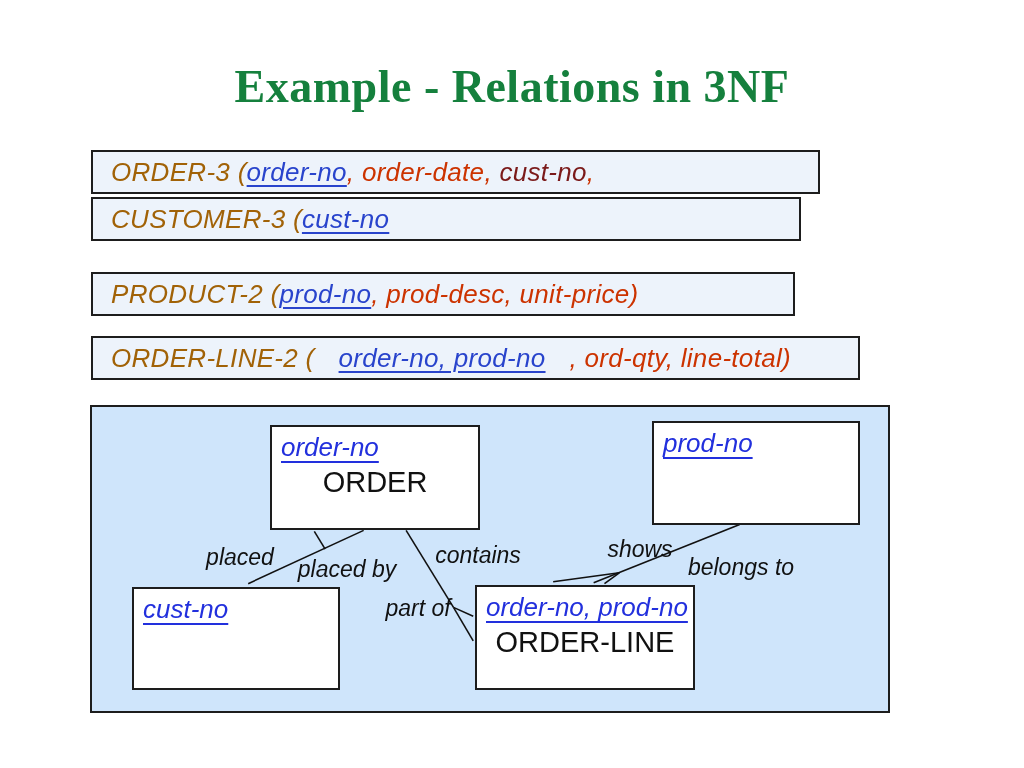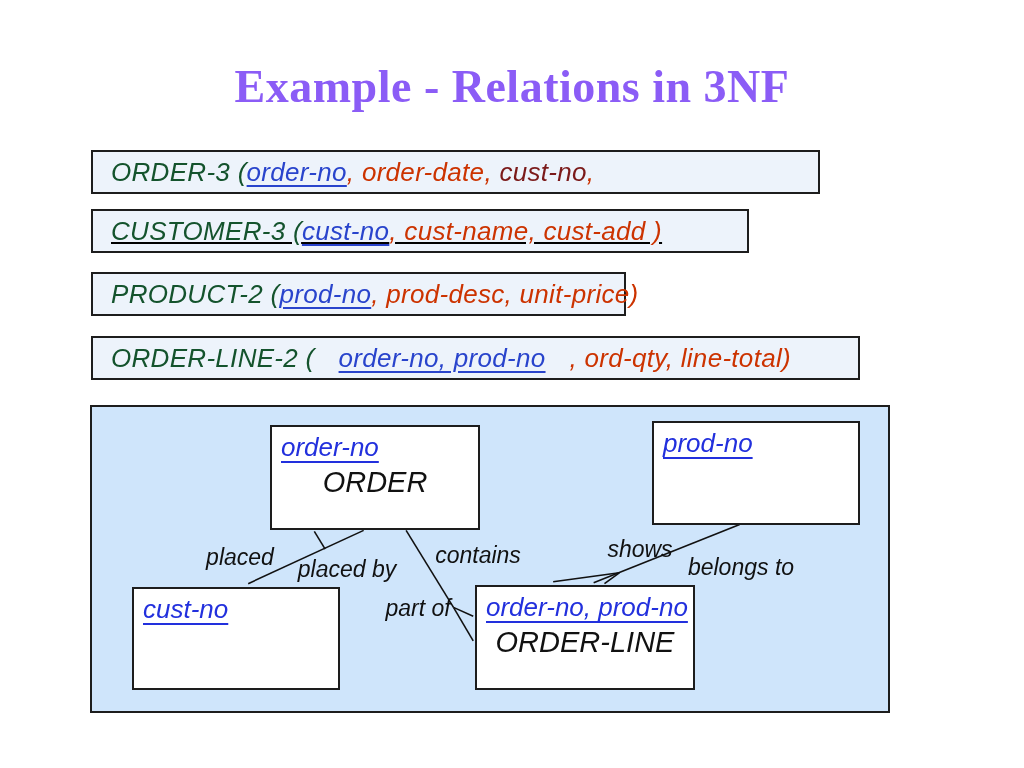--- a/index.html
+++ b/index.html
@@ -4,33 +4,33 @@
 <style>
   html,body{margin:0;padding:0;}
   body{
     width:1024px;height:768px;position:relative;overflow:hidden;
     background:#ffffff;
     font-family:"Liberation Sans", sans-serif;
   }
   .slide-title{
     position:absolute;left:0;top:60px;width:1024px;text-align:center;
     font-family:"Liberation Serif", serif;font-weight:bold;
-    font-size:46px;color:#8b5cf6;letter-spacing:0.5px;
+    font-size:46px;color:#15803d;letter-spacing:0.5px;
   }
   .rel-row{
     position:absolute;left:91px;height:44px;box-sizing:border-box;
     background:#edf3fb;border:2px solid #1d1d1d;
     display:flex;align-items:center;padding-left:18px;
     font-style:italic;font-size:26px;white-space:pre;letter-spacing:0.3px;
   }
   #rel-row-0{top:150px;width:729px;}
-  #rel-row-1{top:209px;width:658px;text-decoration:underline;}
-  #rel-row-2{top:272px;width:535px;}
+  #rel-row-1{top:197px;width:710px;}
+  #rel-row-2{top:272px;width:704px;}
   #rel-row-3{top:336px;width:769px;gap:24px;}
-  .seg-name{color:#14532d;text-align:right;}
+  .seg-name{color:#a16207;text-align:right;}
   .seg-key{color:#2944cc;text-decoration:underline;text-decoration-thickness:2px;text-underline-offset:4px;}
   .seg-attr{color:#cc3300;}
   .seg-fk{color:#7b1a1a;}
   .diagram{
     position:absolute;left:90px;top:405px;width:800px;height:308px;
     box-sizing:border-box;background:#cfe5fb;border:2px solid #1d1d1d;
   }
   .connectors{position:absolute;left:0;top:0;width:100%;height:100%;z-index:1;}
   .connectors line{stroke:#111111;stroke-width:1.6;}
   .entity{
@@ -41,21 +41,21 @@
   #entity-product{left:560px;top:14px;width:208px;height:104px;}
   #entity-customer{left:40px;top:180px;width:208px;height:103px;}
   #entity-order-line{left:383px;top:178px;width:220px;height:105px;}
   .ekey{
     display:inline-block;margin:5px 0 0 9px;
     font-style:italic;font-size:26px;color:#2230dd;
     text-decoration:underline;text-decoration-thickness:2px;text-underline-offset:5px;
     white-space:nowrap;
   }
   .ename{
-    text-align:center;font-style:italic;font-size:29px;color:#111111;margin-top:3px;
+    text-align:center;font-size:29px;color:#111111;margin-top:3px;
     white-space:nowrap;
   }
   .rlabel{
     position:absolute;z-index:2;transform:translate(-50%,-50%);
     font-style:italic;font-size:23px;color:#111111;white-space:nowrap;
   }
   #rlabel-places{left:148px;top:150px;}
   #rlabel-placed-by{left:255px;top:162px;}
   #rlabel-contains{left:386px;top:148px;}
   #rlabel-shows{left:548px;top:142px;}
@@ -65,21 +65,21 @@
 </head>
 <body>
 
 <div class="slide-title">Example - Relations in 3NF</div>
 
 <div class="rel-row" id="rel-row-0">
   <span class="seg-name">ORDER-3 (</span><span class="seg-key">order-no</span><span class="seg-attr">, </span><span class="seg-attr">order-date</span><span class="seg-attr">, </span><span class="seg-fk">cust-no</span><span class="seg-attr">, </span>
 </div>
 
 <div class="rel-row" id="rel-row-1">
-  <span class="seg-name">CUSTOMER-3 (</span><span class="seg-key">cust-no</span><span class="seg-attr">, cust-name, cust-add )</span>
+  <span class="seg-name">CUSTOMER-3 (</span><span class="seg-key">cust-no</span>
 </div>
 
 <div class="rel-row" id="rel-row-2">
   <span class="seg-name">PRODUCT-2 (</span><span class="seg-key">prod-no</span><span class="seg-attr">, prod-desc, unit-price)</span>
 </div>
 
 <div class="rel-row" id="rel-row-3">
   <span class="seg-name">ORDER-LINE-2 (</span><span class="seg-key">order-no, prod-no</span><span class="seg-attr">, ord-qty, line-total)</span>
 </div>
 

